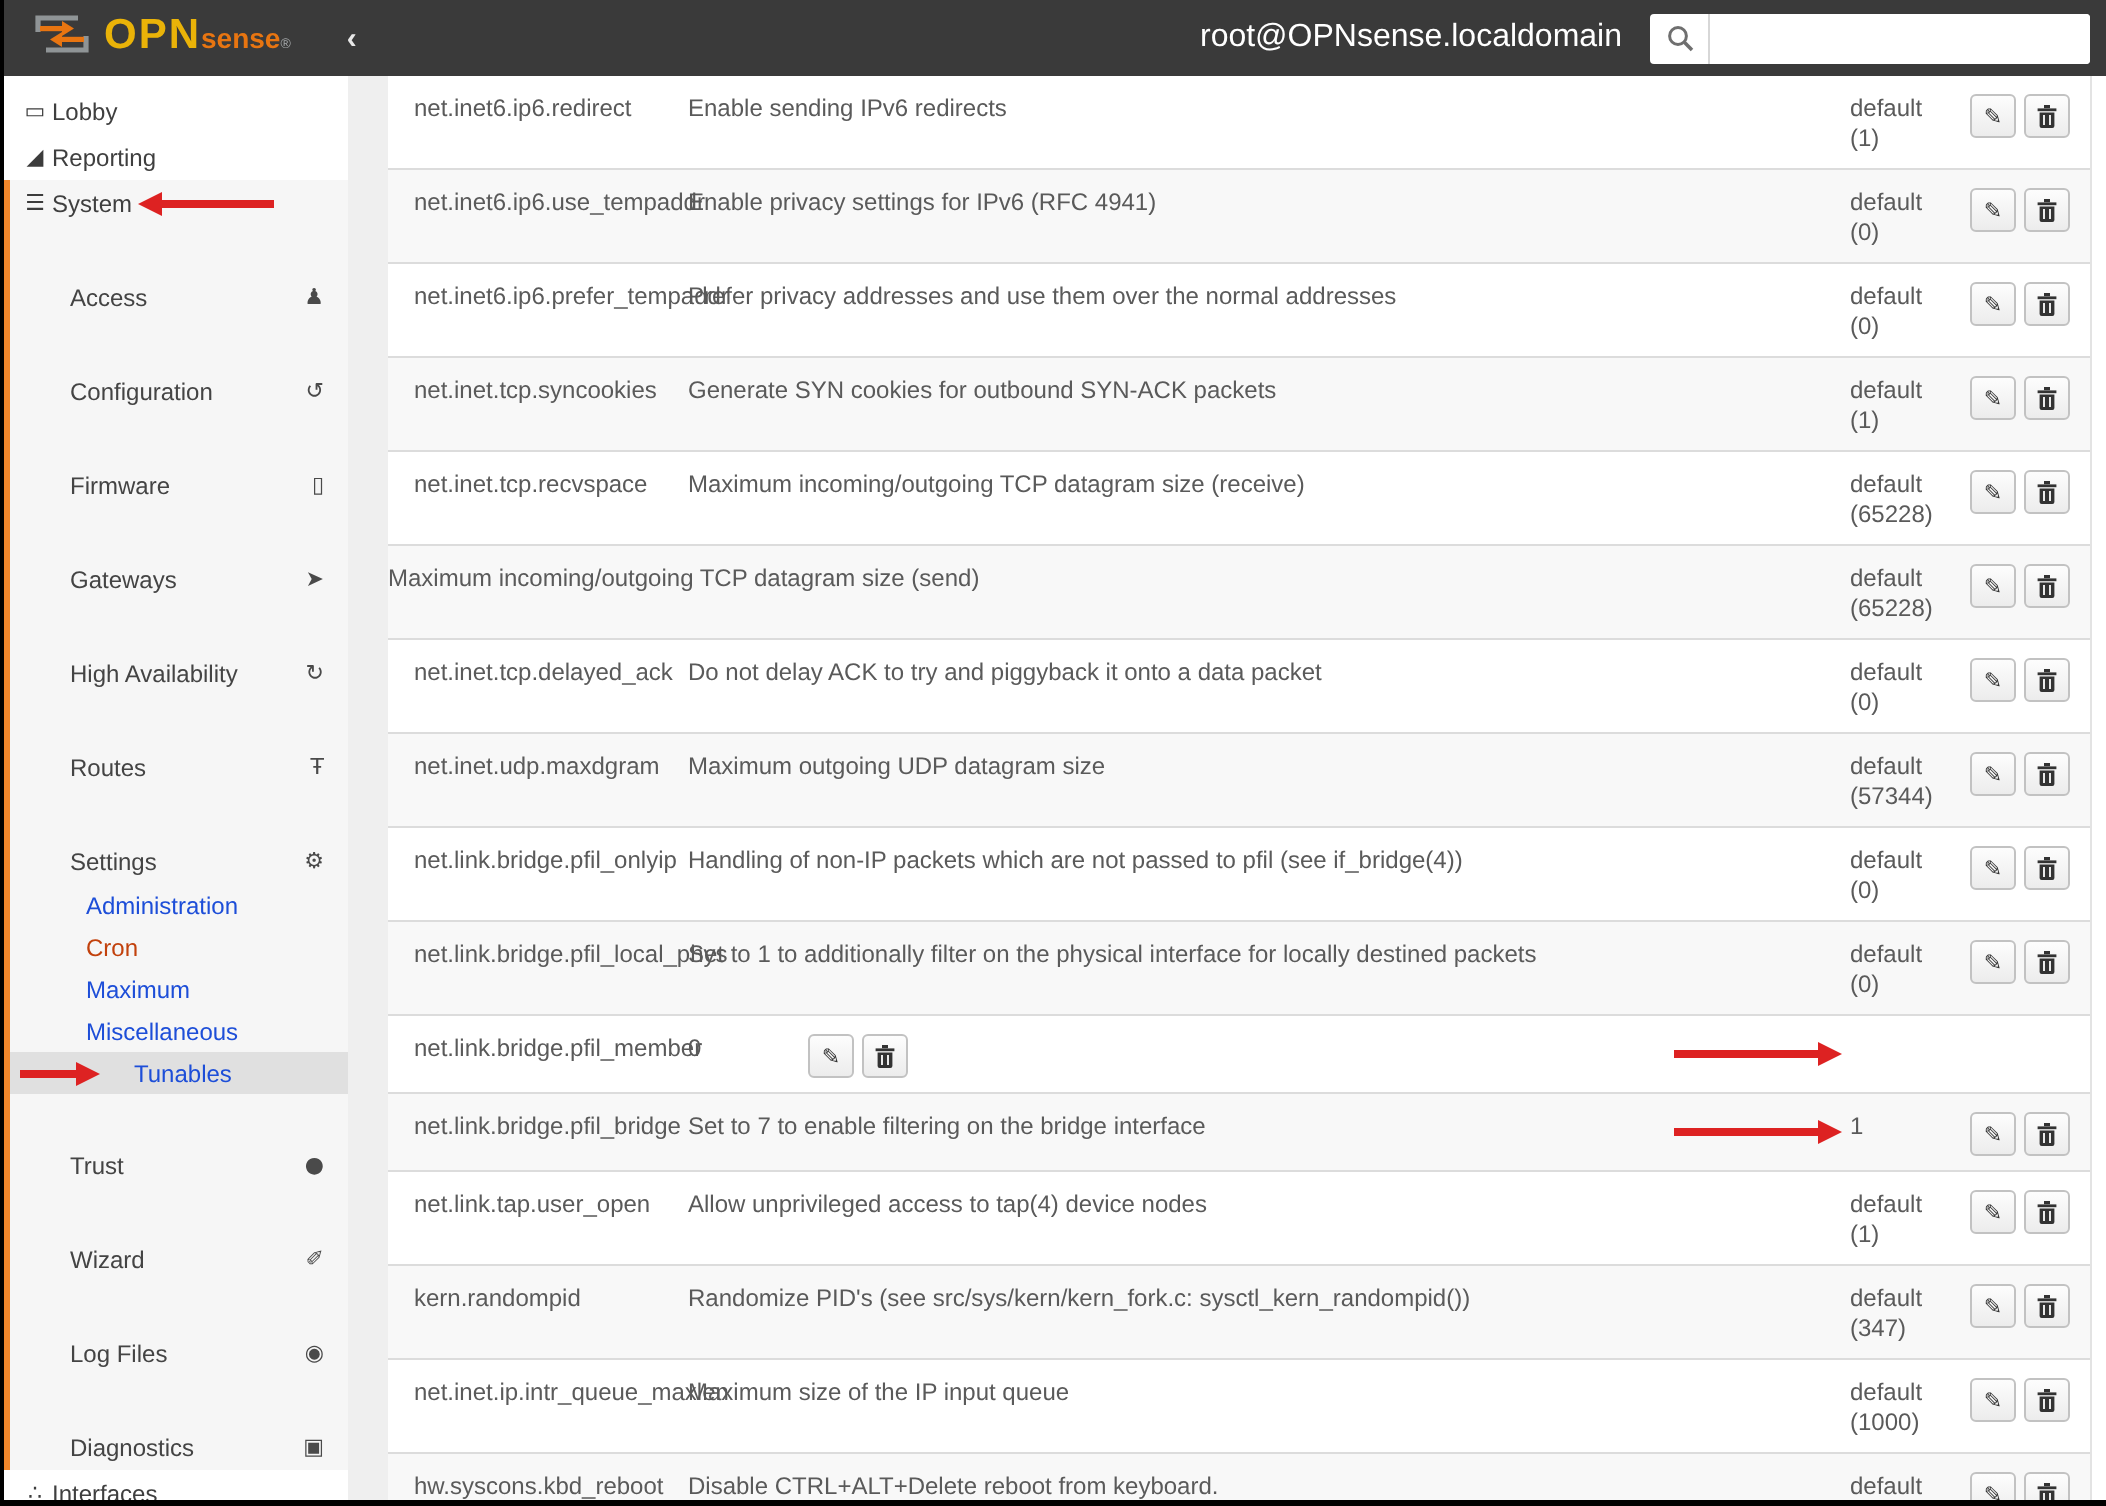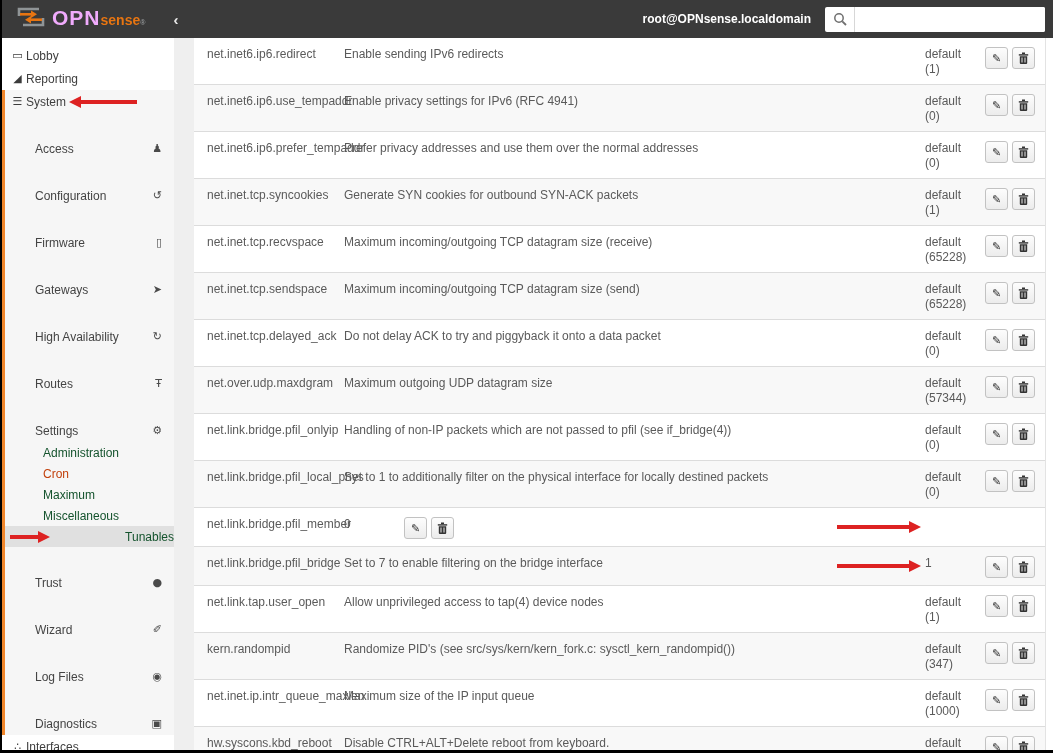--- a/index.html
+++ b/index.html
@@ -10,26 +10,26 @@
     font-family:"Liberation Sans","DejaVu Sans",sans-serif;
     background:#efefef;
   }
   
   .hdr {
     height:38px; background:#3a3a3a; display:flex; align-items:center;
     padding:0 8px 0 14px;
   }
   .brand { display:flex; align-items:baseline; cursor:pointer; }
   .brand-mark { align-self:center; margin-right:6px; }
-  .brand-opn { font-size:21px; font-weight:700; color:#f0abfc; letter-spacing:1px; }
+  .brand-opn { font-size:21px; font-weight:700; color:#eab308; letter-spacing:1px; }
   .brand-sense { font-size:14px; font-weight:700; color:#e87511; }
   .brand-reg { font-size:7px; color:#a5a8aa; vertical-align:super; }
   .collapse { margin-left:28px; color:#e8e8e8; font-size:15px; font-weight:700; cursor:pointer; }
   .hdr-spacer { flex:1; }
-  .hdr-user { color:#fff; font-size:12px; font-weight:700; margin-right:14px; }
+  .hdr-user { color:#fff; font-size:16px; font-weight:400; margin-right:14px; }
   .searchbox {
     width:220px; height:25px; background:#fff; border-radius:2px;
     display:flex; align-items:center; overflow:hidden;
   }
   .search-icon-cell {
     width:30px; height:100%; display:flex; align-items:center; justify-content:center;
     border-right:1px solid #d7d7d7; flex:none;
   }
   .searchbox input {
     border:none; outline:none; flex:1; height:100%; font-size:12px; padding:0 6px;
@@ -37,26 +37,26 @@
   }
   
   .main { display:flex; height:712px; }
   .sidebar { width:172px; background:#fff; flex:none; padding-top:6px; font-size:12px; }
   .side-item {
     height:23px; display:flex; align-items:center; position:relative;
     color:#3f3f3f; cursor:pointer; white-space:nowrap;
   }
   .side-item.lvl1 { padding-left:24px; }
   .side-item.lvl2 { padding-left:33px; color:#444;margin-top:24px; }
-  .side-item.lvl3 { height:21px; padding-left:41px; color:#14532d; }
+  .side-item.lvl3 { height:21px; padding-left:41px; color:#1d4ed8; }
   .sys-block { border-left:3px solid #f0862b; background:#f6f6f6; }
   .sys-block .lvl1 { padding-left:21px; }
   .sys-block .lvl2 { padding-left:30px; }
   .sys-block .lvl3 { padding-left:38px; }
-  .sys-block .lvl3.selected { padding-left:80px;justify-content:flex-end; }
+  .sys-block .lvl3.selected { padding-left:62px; }
   .gi { font-family:"DejaVu Sans",sans-serif; }
   .gi-left { position:absolute; left:8px; width:15px; text-align:center; font-size:11px; color:#3c3c3c; }
   .sys-block .gi-left { left:5px; }
   .gi-right { position:absolute; right:12px; font-size:11px; color:#4a4a4a; }
   .side-item.selected { background:#e0e0e0; }
   .side-item.accent { color:#c2410c; }
   
   .content { flex:1; display:flex; background:#efefef; padding-left:20px; }
   .panel { flex:1; background:#fff; overflow:hidden; }
   .scrollstrip { width:8px; background:#fff; border-left:1px solid #e3e3e3; flex:none; }
@@ -324,21 +324,20 @@
           <rect x="4" y="0.5" width="3" height="1.6" fill="#333"></rect>
           <rect x="0.8" y="2.2" width="9.4" height="1.4" fill="#333"></rect>
           <path d="M1.8 4.2 H9.2 V11 a1 1 0 0 1 -1 1 H2.8 a1 1 0 0 1 -1 -1 Z" fill="#333"></path>
           <line x1="4" y1="5.5" x2="4" y2="10.5" stroke="#fff" stroke-width="0.9"></line>
           <line x1="7" y1="5.5" x2="7" y2="10.5" stroke="#fff" stroke-width="0.9"></line>
         </svg>
       </button>
     </div>
   </div>
           <div class="row">
-    <div class="c-name">net.inet.tcp.sendspace</div>
     <div class="c-desc">Maximum incoming/outgoing TCP datagram size (send)</div>
     <div class="c-val">default
 (65228)</div>
     <div class="c-act">
       <button class="btn">
         <span class="gi">✎</span>
       </button>
       <button class="btn">
         <svg width="11" height="12" viewBox="0 0 11 12">
           <rect x="4" y="0.5" width="3" height="1.6" fill="#333"></rect>
@@ -364,21 +363,21 @@
           <rect x="4" y="0.5" width="3" height="1.6" fill="#333"></rect>
           <rect x="0.8" y="2.2" width="9.4" height="1.4" fill="#333"></rect>
           <path d="M1.8 4.2 H9.2 V11 a1 1 0 0 1 -1 1 H2.8 a1 1 0 0 1 -1 -1 Z" fill="#333"></path>
           <line x1="4" y1="5.5" x2="4" y2="10.5" stroke="#fff" stroke-width="0.9"></line>
           <line x1="7" y1="5.5" x2="7" y2="10.5" stroke="#fff" stroke-width="0.9"></line>
         </svg>
       </button>
     </div>
   </div>
           <div class="row">
-    <div class="c-name">net.over.udp.maxdgram</div>
+    <div class="c-name">net.inet.udp.maxdgram</div>
     <div class="c-desc">Maximum outgoing UDP datagram size</div>
     <div class="c-val">default
 (57344)</div>
     <div class="c-act">
       <button class="btn">
         <span class="gi">✎</span>
       </button>
       <button class="btn">
         <svg width="11" height="12" viewBox="0 0 11 12">
           <rect x="4" y="0.5" width="3" height="1.6" fill="#333"></rect>

